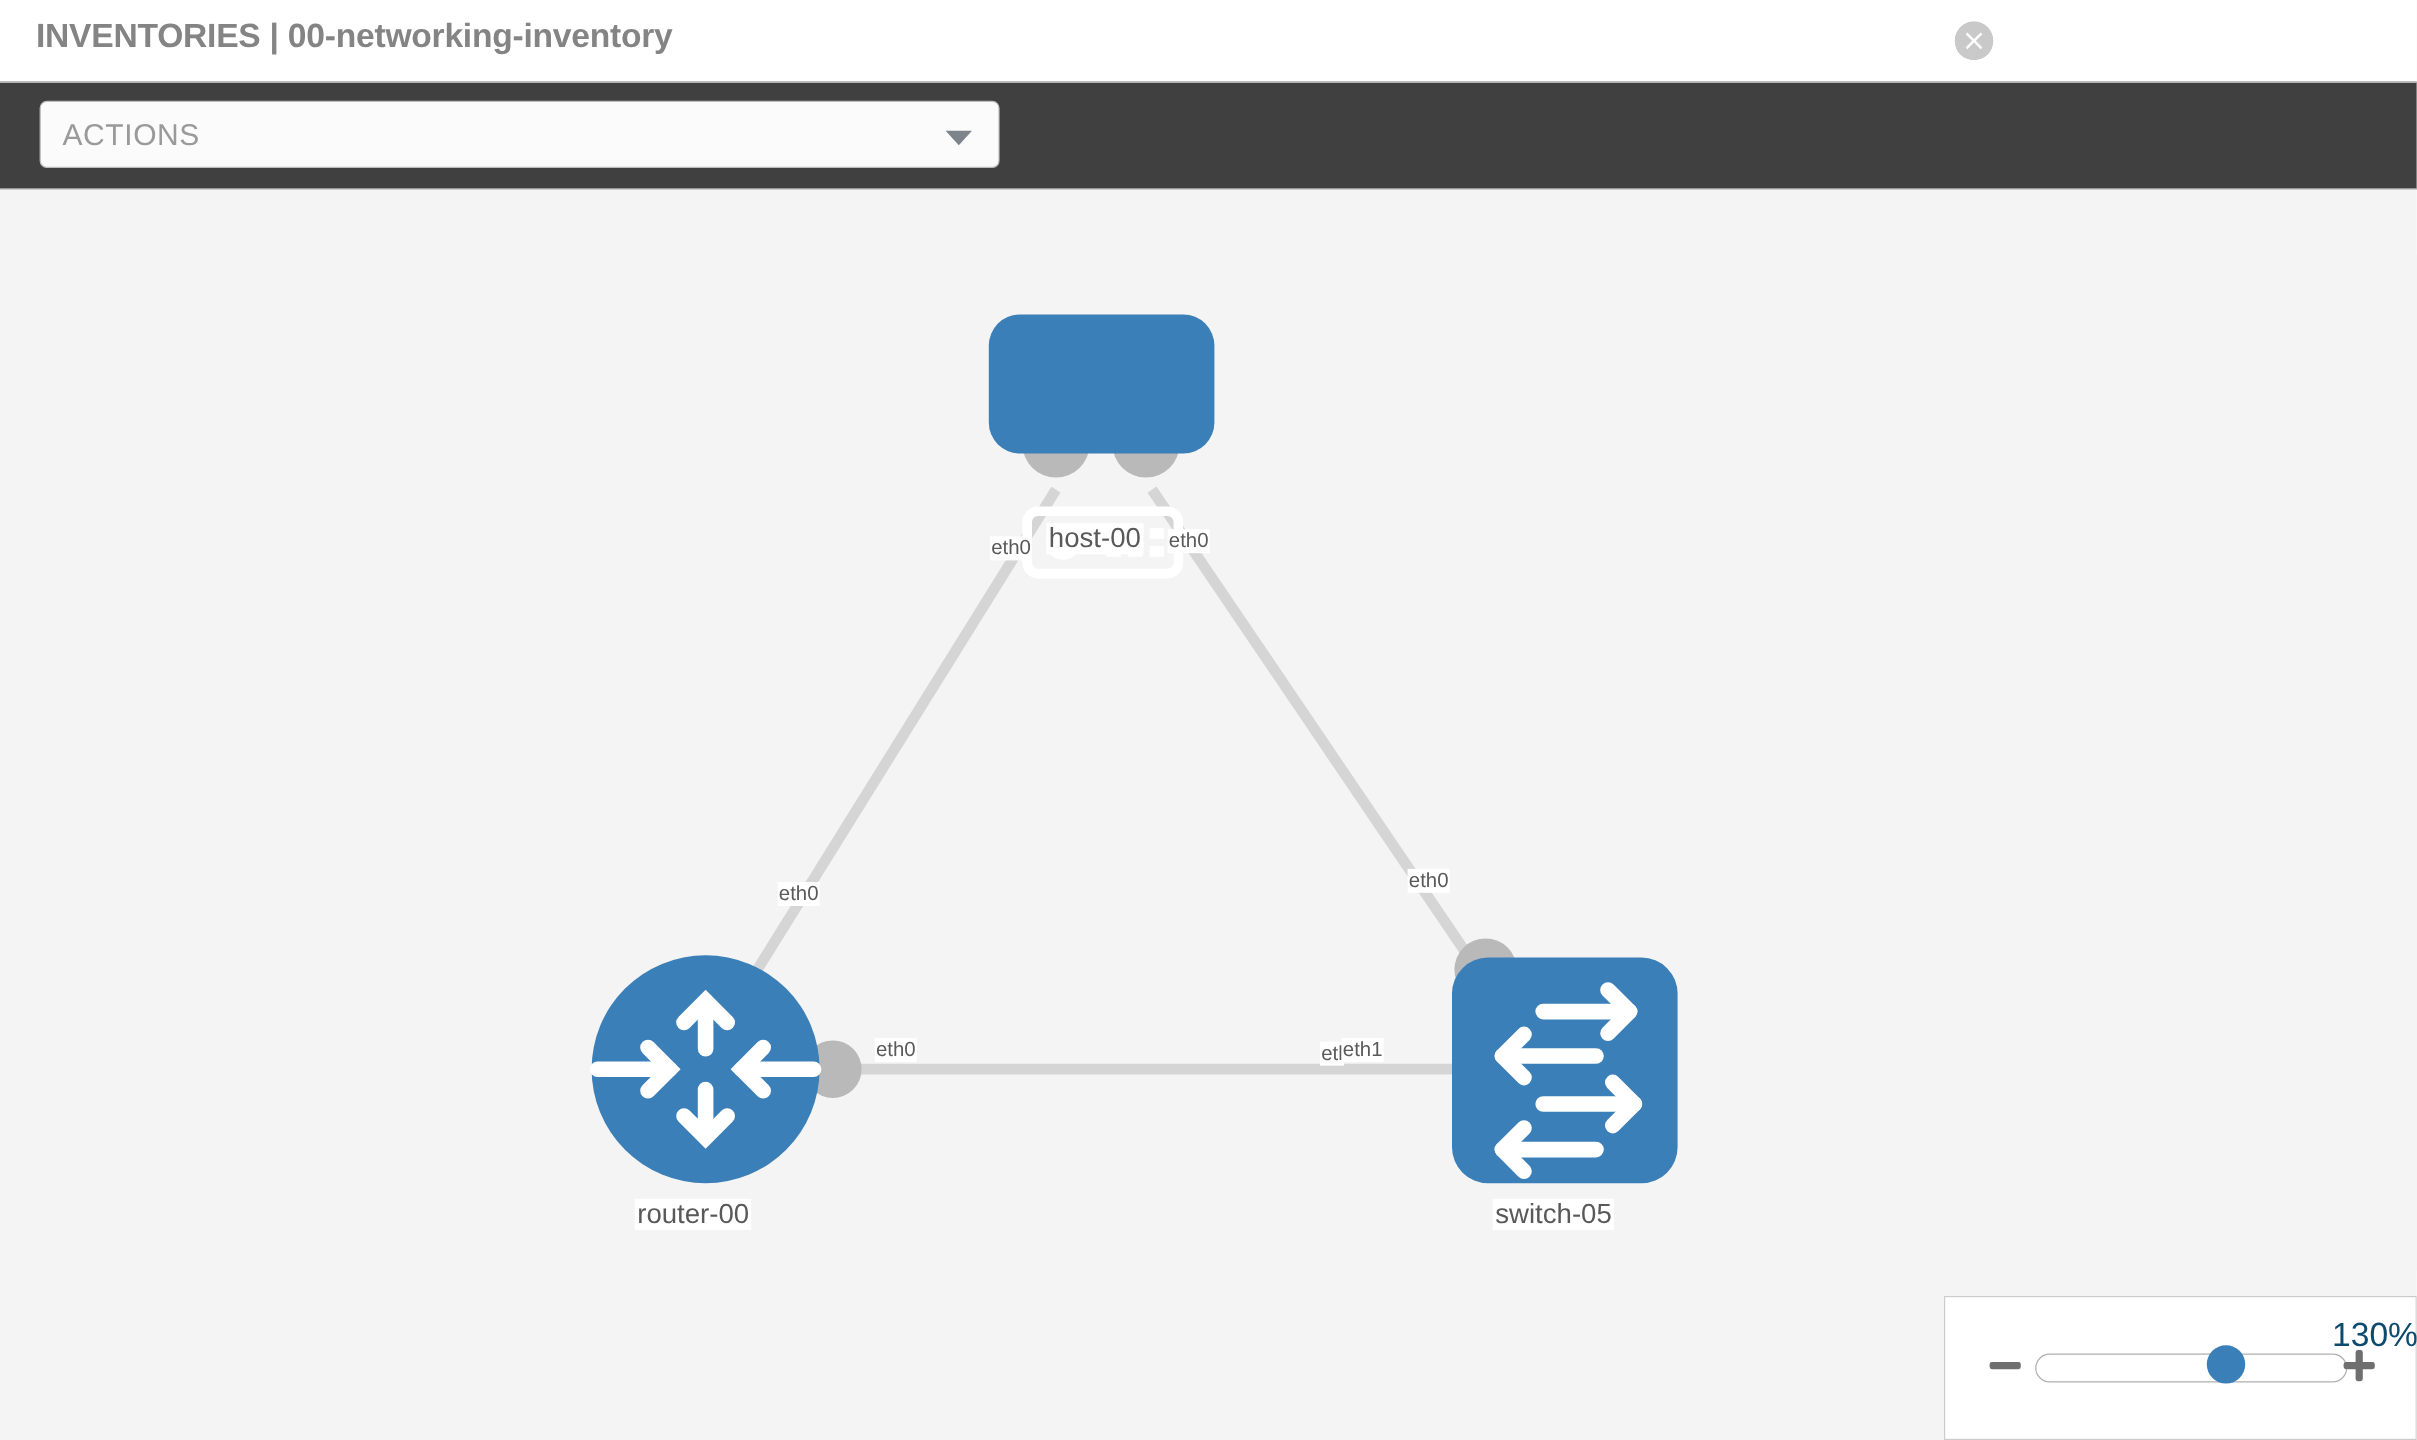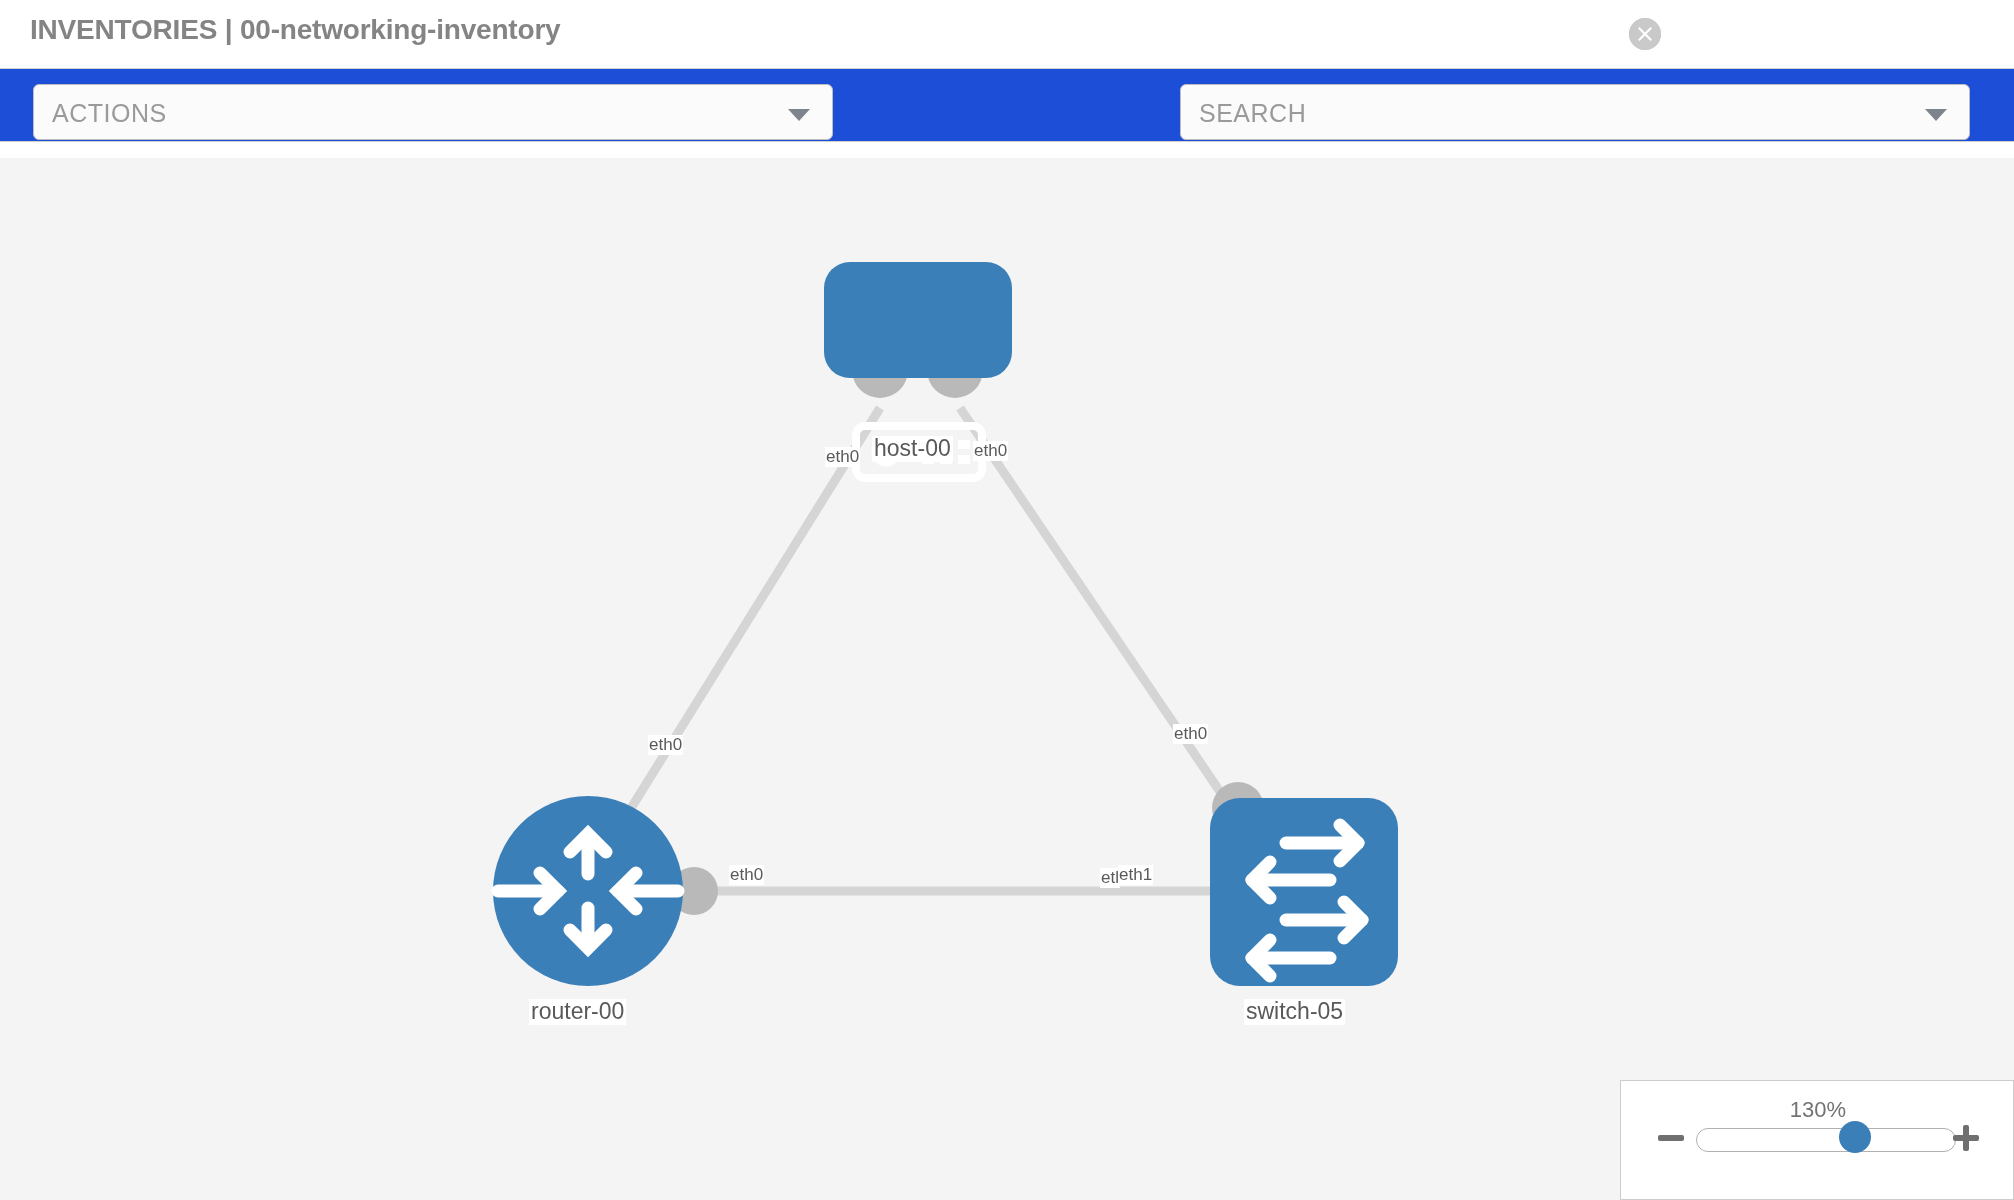--- a/index.html
+++ b/index.html
@@ -45,22 +45,22 @@
     background: #c9c9c9;
     cursor: pointer;
   }
   .close-btn svg { display: block; }
 
   
   .toolbar {
     position: absolute;
     left: 0; top: 68px;
     width: 2014px;
-    height: 74px;
-    background: #1d4ed8;
+    height: 90px;
+    background: #404040;
     border-top: 1px solid #cfcfcf;
     border-bottom: 1px solid #cfcfcf;
     box-sizing: border-box;
   }
   .actions-select {
     position: absolute;
     left: 33px;
     top: 15px;
     width: 800px;
     height: 56px;
@@ -164,23 +164,23 @@
     height: 120px;
     background: #ffffff;
     border: 1px solid #cccccc;
     box-sizing: border-box;
   }
   .zoom-percent {
     position: absolute;
     left: 0;
     top: 16px;
     width: 394px;
-    text-align: center;
-    font-size: 22px;
-    color: #737373;
+    text-align: right;
+    font-size: 28px;
+    color: #0c4a6e;
   }
   .zoom-minus, .zoom-plus {
     position: absolute;
     top: 42px;
     width: 30px;
     height: 30px;
     cursor: pointer;
   }
   .zoom-minus { left: 35px; }
   .zoom-plus  { left: 330px; }
@@ -237,24 +237,20 @@
   </div>
 
   <div class="tool-icon tool-key">
     <svg width="44" height="44" viewBox="0 0 44 44" aria-hidden="true">
       <g fill="#7d848c">
         <path d="M16.5 6 a10.5 10.5 0 1 0 5.2 19.6 l2.6 2.6 2.4 -2.4 2.6 2.6 2.5 -2.5 -2.6 -2.6 2.4 -2.4 3.6 3.6 2.6 -2.6 -13.2 -13.2 A10.5 10.5 0 0 0 16.5 6 z m-1.3 5.6 a4.9 4.9 0 1 1 0 9.8 a4.9 4.9 0 0 1 0 -9.8 z"></path>
       </g>
     </svg>
   </div>
 
-  <div class="search-select">
-    <span class="search-label">SEARCH</span>
-    <span class="caret"></span>
-  </div>
 </div>
 
 <div class="canvas">
 
   <svg class="graph-svg" viewBox="0 0 2014 1042">
 
     <g>
       <line x1="880" y1="250" x2="600" y2="700" stroke="#d5d5d5" stroke-width="9"></line>
       <line x1="960" y1="250" x2="1265" y2="700" stroke="#d5d5d5" stroke-width="9"></line>
       <line x1="640" y1="733" x2="1250" y2="733" stroke="#d5d5d5" stroke-width="9"></line>

